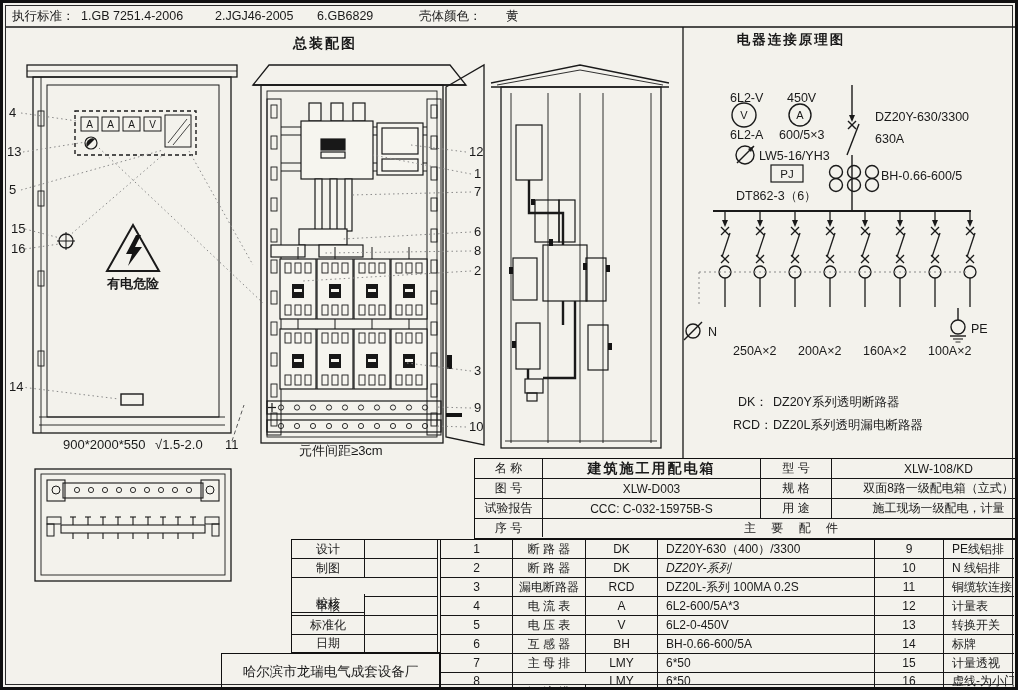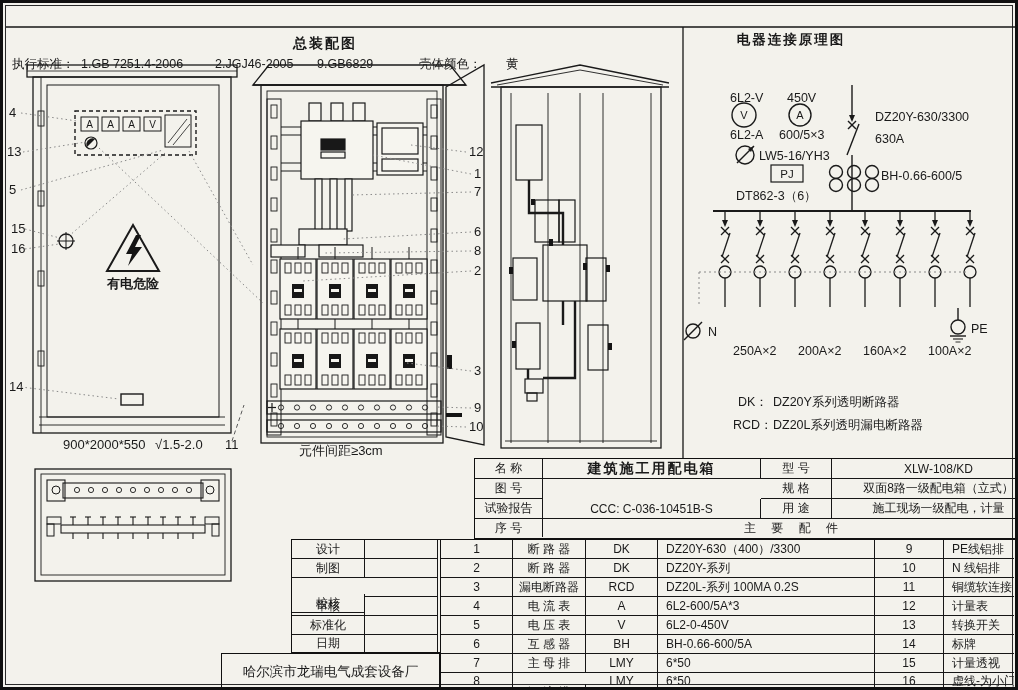--- a/index.html
+++ b/index.html
@@ -5,33 +5,33 @@
   html,body{margin:0;padding:0;background:#888;}
   #paper{position:relative;width:1018px;height:690px;background:#f3f2ec;box-sizing:border-box;
          border:3px solid #101010;font-family:"Liberation Sans",sans-serif;color:#1a1a1a;overflow:hidden;}
   #innerframe{position:absolute;inset:2px;border:1px solid #2a2a2a;pointer-events:none;}
   .abs{position:absolute;}
   .cell{position:absolute;box-sizing:border-box;border-right:1px solid #161616;border-bottom:1px solid #161616;
         display:flex;align-items:center;justify-content:center;font-size:12px;white-space:nowrap;overflow:hidden;}
   .cell.left{justify-content:flex-start;padding-left:8px;}
   .tblbox{position:absolute;box-sizing:border-box;border:1.6px solid #101010;}
   .big{font-size:14px;font-weight:bold;letter-spacing:2px;}
-  .hdr{position:absolute;top:4px;height:18px;font-size:12.5px;display:flex;align-items:center;white-space:nowrap;margin-top:48px;}
+  .hdr{position:absolute;top:4px;height:18px;font-size:12.5px;display:flex;align-items:center;white-space:nowrap;}
   svg text{font-family:"Liberation Sans",sans-serif;fill:#1a1a1a;}
 </style>
 </head>
 <body>
 
 <div id="paper">
 <div id="innerframe"></div>
 
 <div class="hdr" style="left:9px;">执行标准：</div>
 <div class="hdr" style="left:78px;">1.GB 7251.4-2006</div>
 <div class="hdr" style="left:212px;">2.JGJ46-2005</div>
-<div class="hdr" style="left:314px;">9.GB6829</div>
+<div class="hdr" style="left:314px;">6.GB6829</div>
 <div class="hdr" style="left:416px;">壳体颜色：</div>
 <div class="hdr" style="left:503px;">黄</div>
 
 <svg class="abs" style="left:0;top:0;" width="1018" height="690" viewBox="0 0 1018 690">
   <defs>
     <g id="slot">
           <rect width="6" height="13" fill="none" stroke="#1a1a1a" stroke-width="0.9"></rect>
         </g>
     <g id="brk">
       <rect width="36" height="60" fill="#f6f5ef" stroke="#1a1a1a" stroke-width="1.2"></rect>
@@ -420,25 +420,26 @@
   </g>
 </svg>
 
 <div class="tblbox" style="left:441px;top:455px;width:572px;height:81px;margin-left:30px;">
   <div class="cell" style="left:0;top:0;width:68px;height:20px;">名  称</div>
   <div class="cell big" style="left:68px;top:0;width:218px;height:20px;">建筑施工用配电箱</div>
   <div class="cell" style="left:286px;top:0;width:71px;height:20px;">型  号</div>
   <div class="cell" style="left:357px;top:0;width:213px;height:20px;border-right:none;">XLW-108/KD</div>
 
   <div class="cell" style="left:0;top:20px;width:68px;height:20px;">图  号</div>
+  <div class="cell" style="left:68px;top:20px;width:218px;height:20px;">XLW-D003</div>
   <div class="cell" style="left:286px;top:20px;width:71px;height:20px;">规  格</div>
   <div class="cell" style="left:357px;top:20px;width:213px;height:20px;border-right:none;">双面8路一级配电箱（立式）</div>
 
   <div class="cell" style="left:0;top:40px;width:68px;height:20px;">试验报告</div>
-  <div class="cell" style="left:68px;top:40px;width:218px;height:20px;">CCC: C-036-10451B-S</div>
+  <div class="cell" style="left:68px;top:40px;width:218px;height:20px;">CCC: C-032-15975B-S</div>
   <div class="cell" style="left:286px;top:40px;width:71px;height:20px;">用  途</div>
   <div class="cell" style="left:357px;top:40px;width:213px;height:20px;border-right:none;">施工现场一级配电，计量</div>
 
   <div class="cell" style="left:0;top:60px;width:68px;height:18px;border-bottom:none;">序  号</div>
   <div class="cell" style="left:68px;top:60px;width:502px;height:18px;border-bottom:none;border-right:none;letter-spacing:6px;">主  要  配  件</div>
 </div>
 
 <div class="tblbox" style="left:288px;top:536px;width:149px;height:114px;border-right:none;">
   <div class="cell" style="left:0;top:0;width:73px;height:19px;">设计</div>
   <div class="cell" style="left:73px;top:0;width:73px;height:19px;"></div>
@@ -461,21 +462,21 @@
   <div class="cell" style="left:0;top:0;width:72px;height:19px;">1</div>
   <div class="cell" style="left:72px;top:0;width:73px;height:19px;">断 路 器</div>
   <div class="cell" style="left:145px;top:0;width:72px;height:19px;">DK</div>
   <div class="cell left" style="left:217px;top:0;width:217px;height:19px;">DZ20Y-630（400）/3300</div>
   <div class="cell" style="left:434px;top:0;width:69px;height:19px;">9</div>
   <div class="cell left" style="left:503px;top:0;width:70px;height:19px;border-right:none;">PE线铝排</div>
 
   <div class="cell" style="left:0;top:19px;width:72px;height:19px;">2</div>
   <div class="cell" style="left:72px;top:19px;width:73px;height:19px;">断 路 器</div>
   <div class="cell" style="left:145px;top:19px;width:72px;height:19px;">DK</div>
-  <div class="cell left" style="left:217px;top:19px;width:217px;height:19px;">DZ20Y-系列</div>
+  <div class="cell left" style="left:217px;top:19px;width:217px;height:19px;font-style:italic;">DZ20Y-系列</div>
   <div class="cell" style="left:434px;top:19px;width:69px;height:19px;">10</div>
   <div class="cell left" style="left:503px;top:19px;width:70px;height:19px;border-right:none;">N 线铝排</div>
 
   <div class="cell" style="left:0;top:38px;width:72px;height:19px;">3</div>
   <div class="cell" style="left:72px;top:38px;width:73px;height:19px;">漏电断路器</div>
   <div class="cell" style="left:145px;top:38px;width:72px;height:19px;">RCD</div>
   <div class="cell left" style="left:217px;top:38px;width:217px;height:19px;">DZ20L-系列 100MA 0.2S</div>
   <div class="cell" style="left:434px;top:38px;width:69px;height:19px;">11</div>
   <div class="cell left" style="left:503px;top:38px;width:70px;height:19px;border-right:none;">铜缆软连接</div>
 

